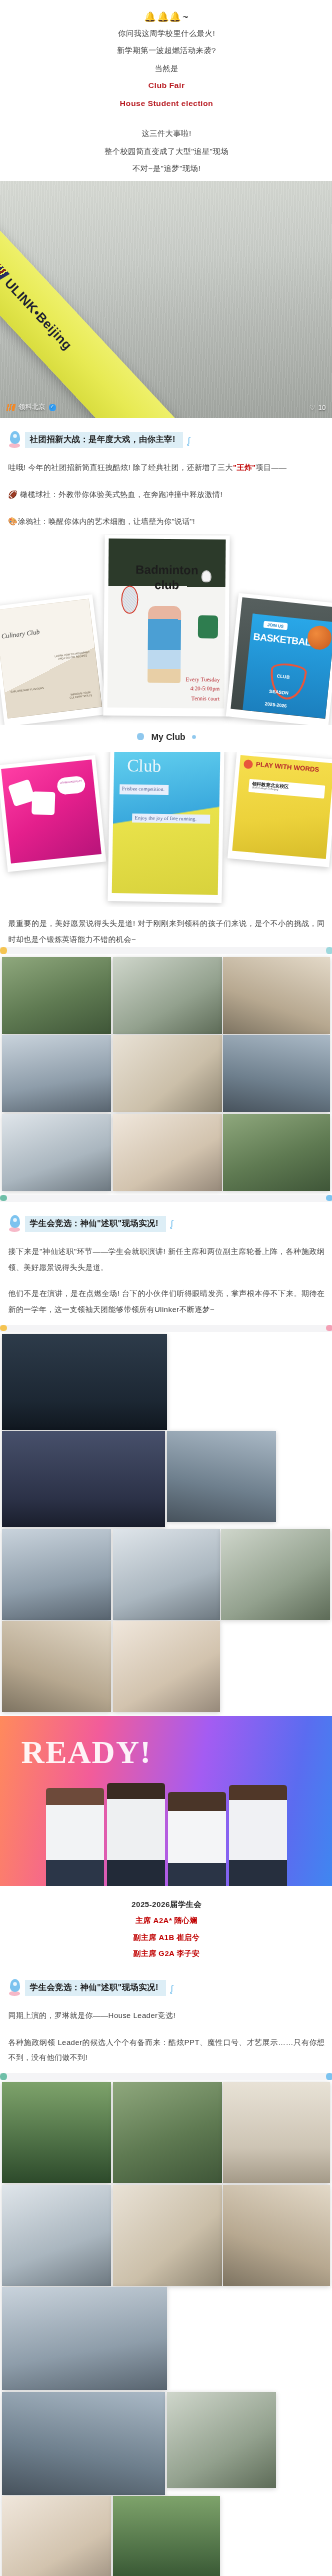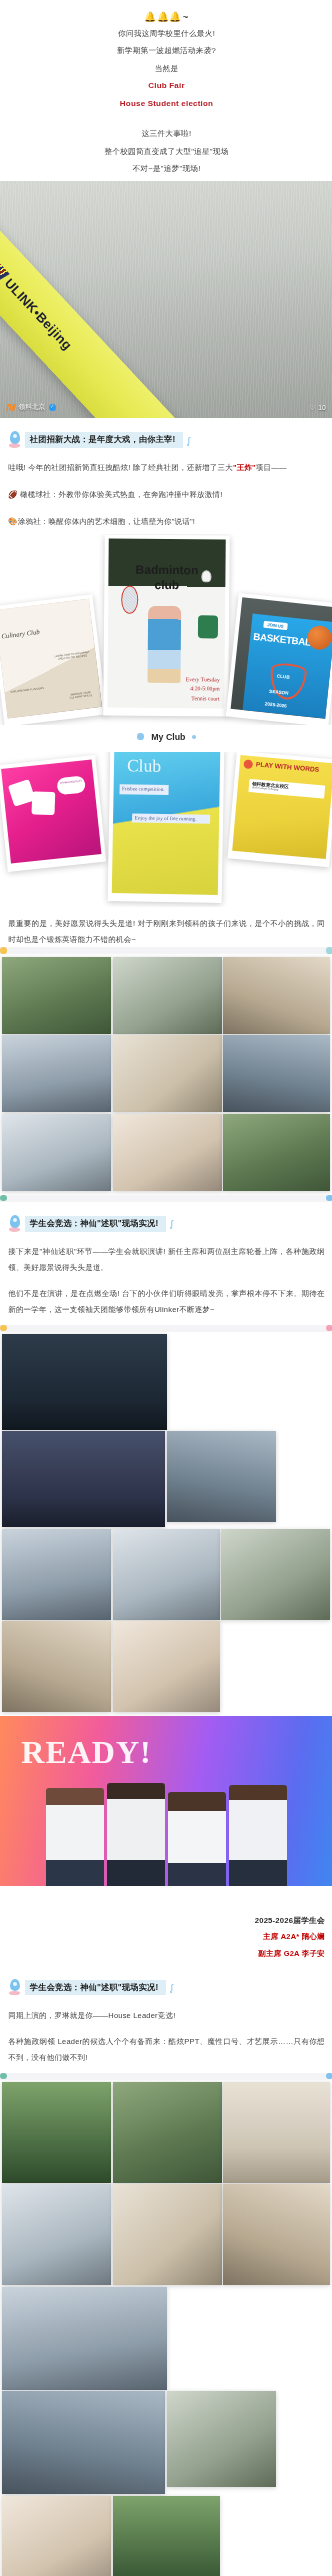--- a/index.html
+++ b/index.html
@@ -151,21 +151,21 @@
     border-radius: 50%;
   }
   .band:before { left: 0; background: #f5c452; }
   .band:after { right: 0; background: #9ed8dd; }
   .band.gb:before { background: #6fbfa8; }
   .band.gb:after { background: #7cc3ef; }
   .band.pk:before { background: #f5c452; }
   .band.pk:after { background: #f4a0b5; }
 
   
-  .roster { text-align: right; padding: 10.3px 8.2px 3.1px; margin-top: 16px; }
+  .roster { text-align: center; padding: 10.3px 8.2px 3.1px; }
   .roster .r-title {
     font-size: 7.7px; font-weight: bold; color: #2b2b2b; line-height: 16.5px;
     letter-spacing: 0.2px;
   }
   .roster .r-line {
     font-size: 7.5px; font-weight: bold; color: #c00000; line-height: 16.5px;
     letter-spacing: 0.2px;
   }
 
   
@@ -417,20 +417,21 @@
       <div class="kid a"></div>
       <div class="kid b"></div>
       <div class="kid c"></div>
       <div class="kid d"></div>
     </div>
   </div>
 
   <div class="roster">
     <div class="r-title">2025-2026届学生会</div>
     <div class="r-line">主席 A2A* 隋心斓</div>
+    <div class="r-line">副主席 A1B 崔启兮</div>
     <div class="r-line">副主席 G2A 李子安</div>
   </div>
 
   <div class="sec-head">
     <span class="pin-icon">
       <span class="base"></span>
         <span class="drop"></span>
         <span class="dot"></span>
     </span>
     <span class="sec-title">学生会竞选：神仙"述职"现场实况!</span>

